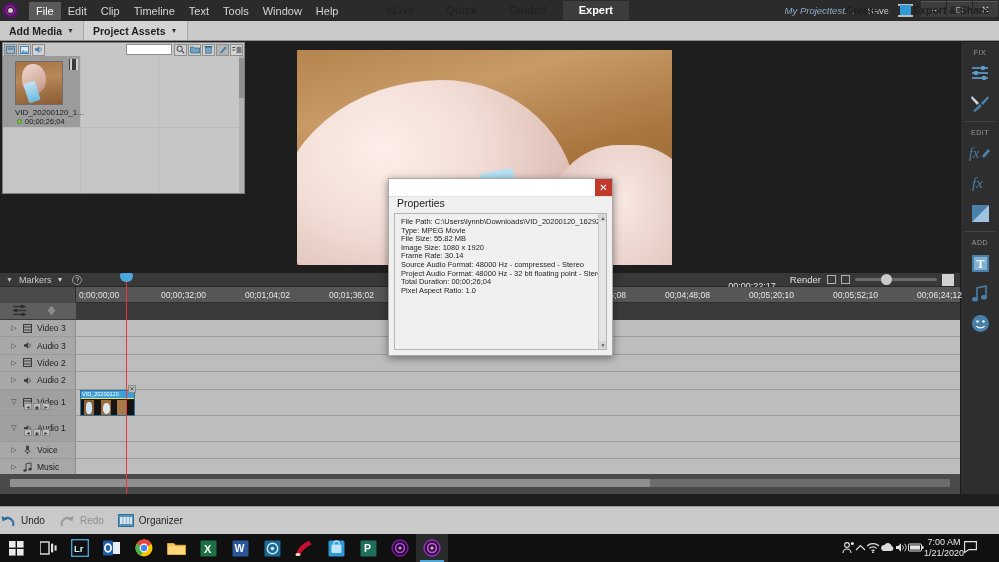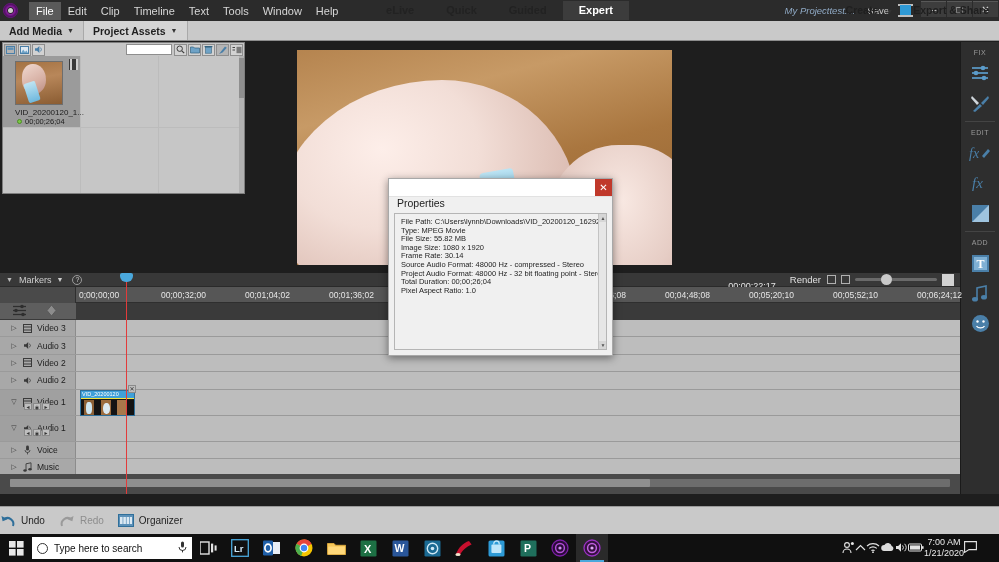--- a/index.html
+++ b/index.html
@@ -821,31 +821,20 @@
     <div class="startbtn">
       <svg width="15" height="15" viewBox="0 0 15 15">
           <g fill="#e8e8e8">
             <rect x="0" y="0" width="6.6" height="6.6"></rect>
             <rect x="8" y="0" width="6.6" height="6.6"></rect>
             <rect x="0" y="8" width="6.6" height="6.6"></rect>
             <rect x="8" y="8" width="6.6" height="6.6"></rect>
           </g>
         </svg>
     </div>
-    <div class="tb-search">
-      <span class="tb-circ"></span>
-      <span>Type here to search</span>
-      <span style="margin-left:auto">
-        <svg width="9" height="12" viewBox="0 0 9 12">
-            <rect x="3" y="0.6" width="3" height="6" rx="1.5" fill="#333"></rect>
-            <path d="M1 6 a3.5 3.5 0 0 0 7 0" stroke="#333" fill="none" stroke-width="1"></path>
-            <path d="M4.5 9 V11.4" stroke="#333" stroke-width="1"></path>
-          </svg>
-      </span>
-    </div>
     <div class="tb-items">
       <div class="tb-app">
         <svg width="17" height="14" viewBox="0 0 17 14">
             <rect x="0" y="1" width="9" height="12" fill="none" stroke="#e4e4e4" stroke-width="1.4"></rect>
             <rect x="11" y="2.6" width="2.2" height="8.8" fill="#e4e4e4"></rect>
             <rect x="14.6" y="4.4" width="2" height="5.2" fill="#e4e4e4"></rect>
           </svg>
       </div>
       <div class="tb-app">
         <svg width="18" height="18" viewBox="0 0 18 18">

